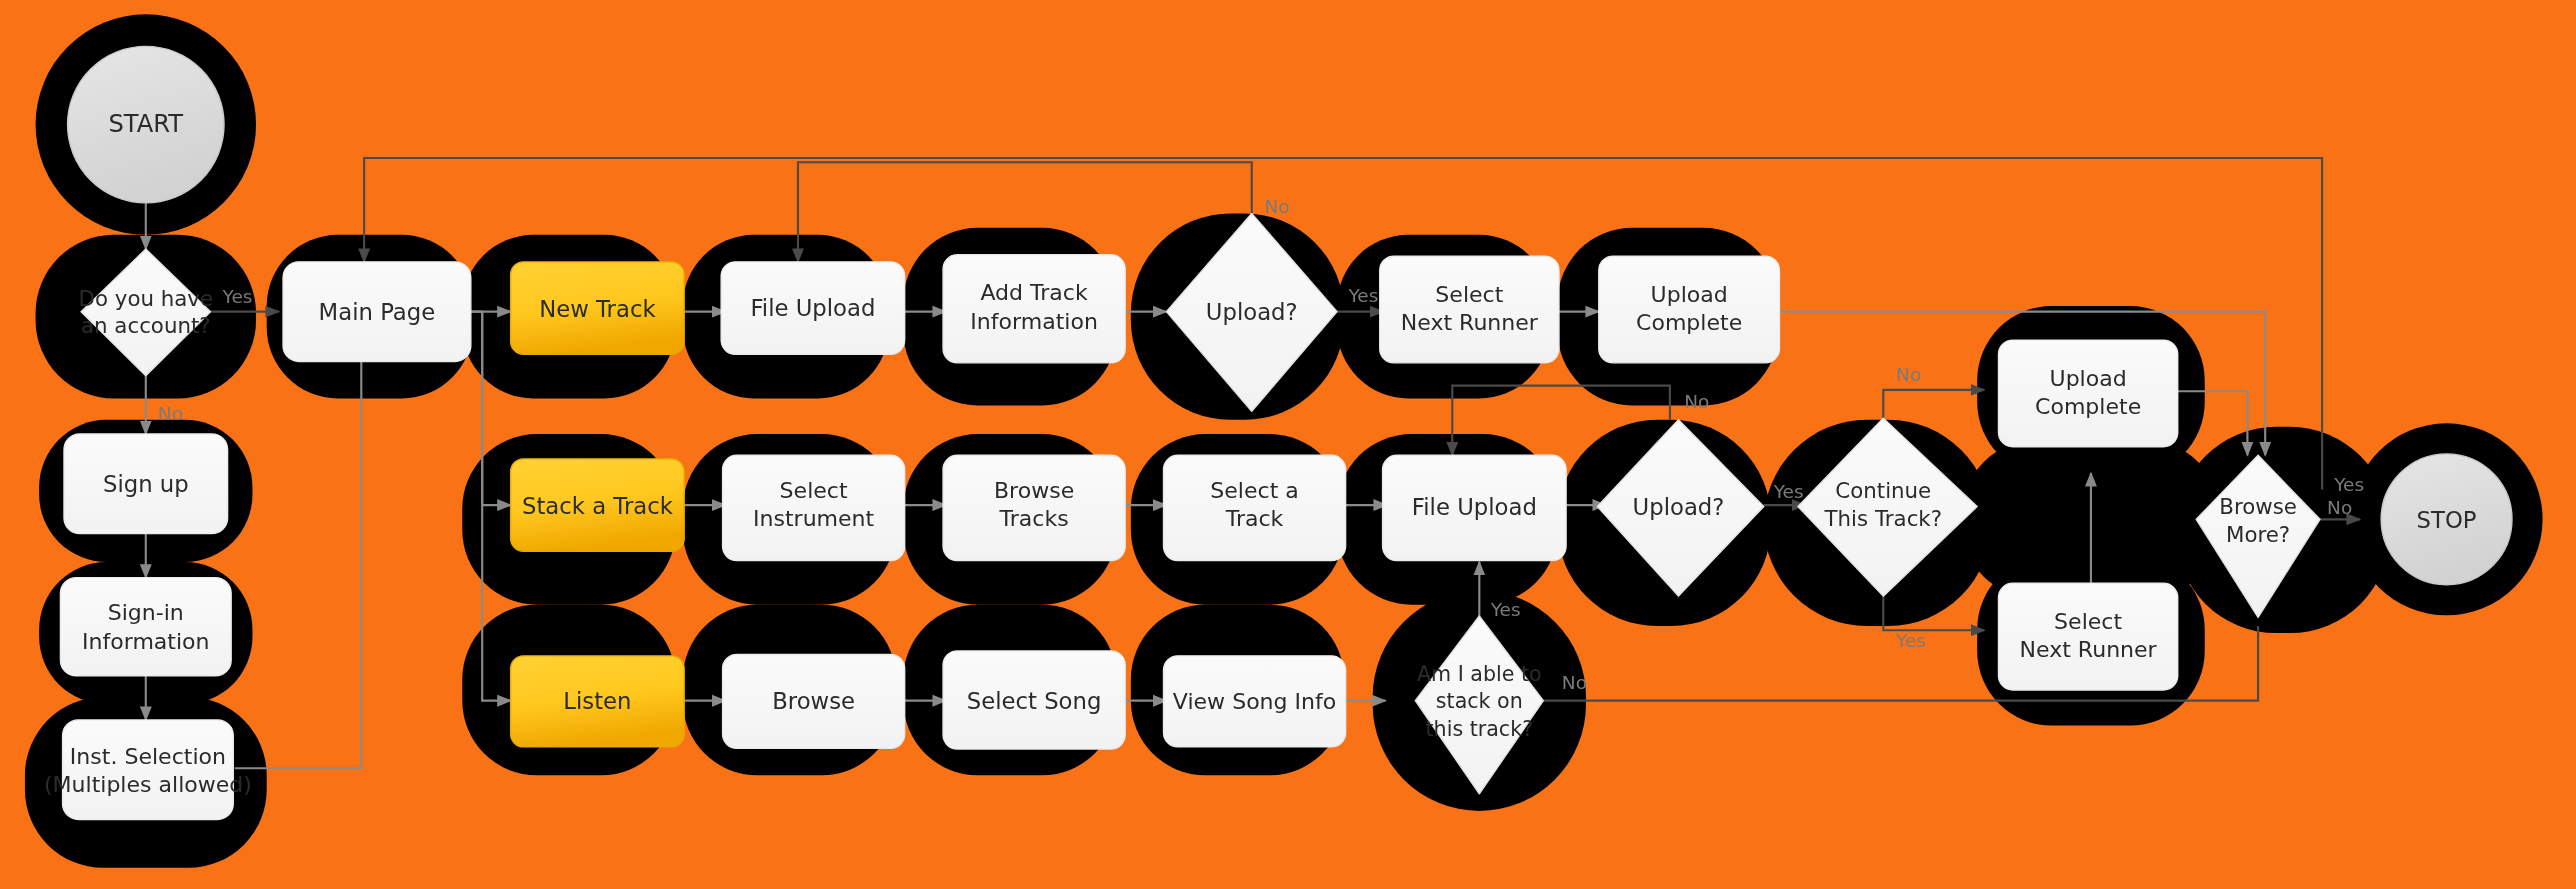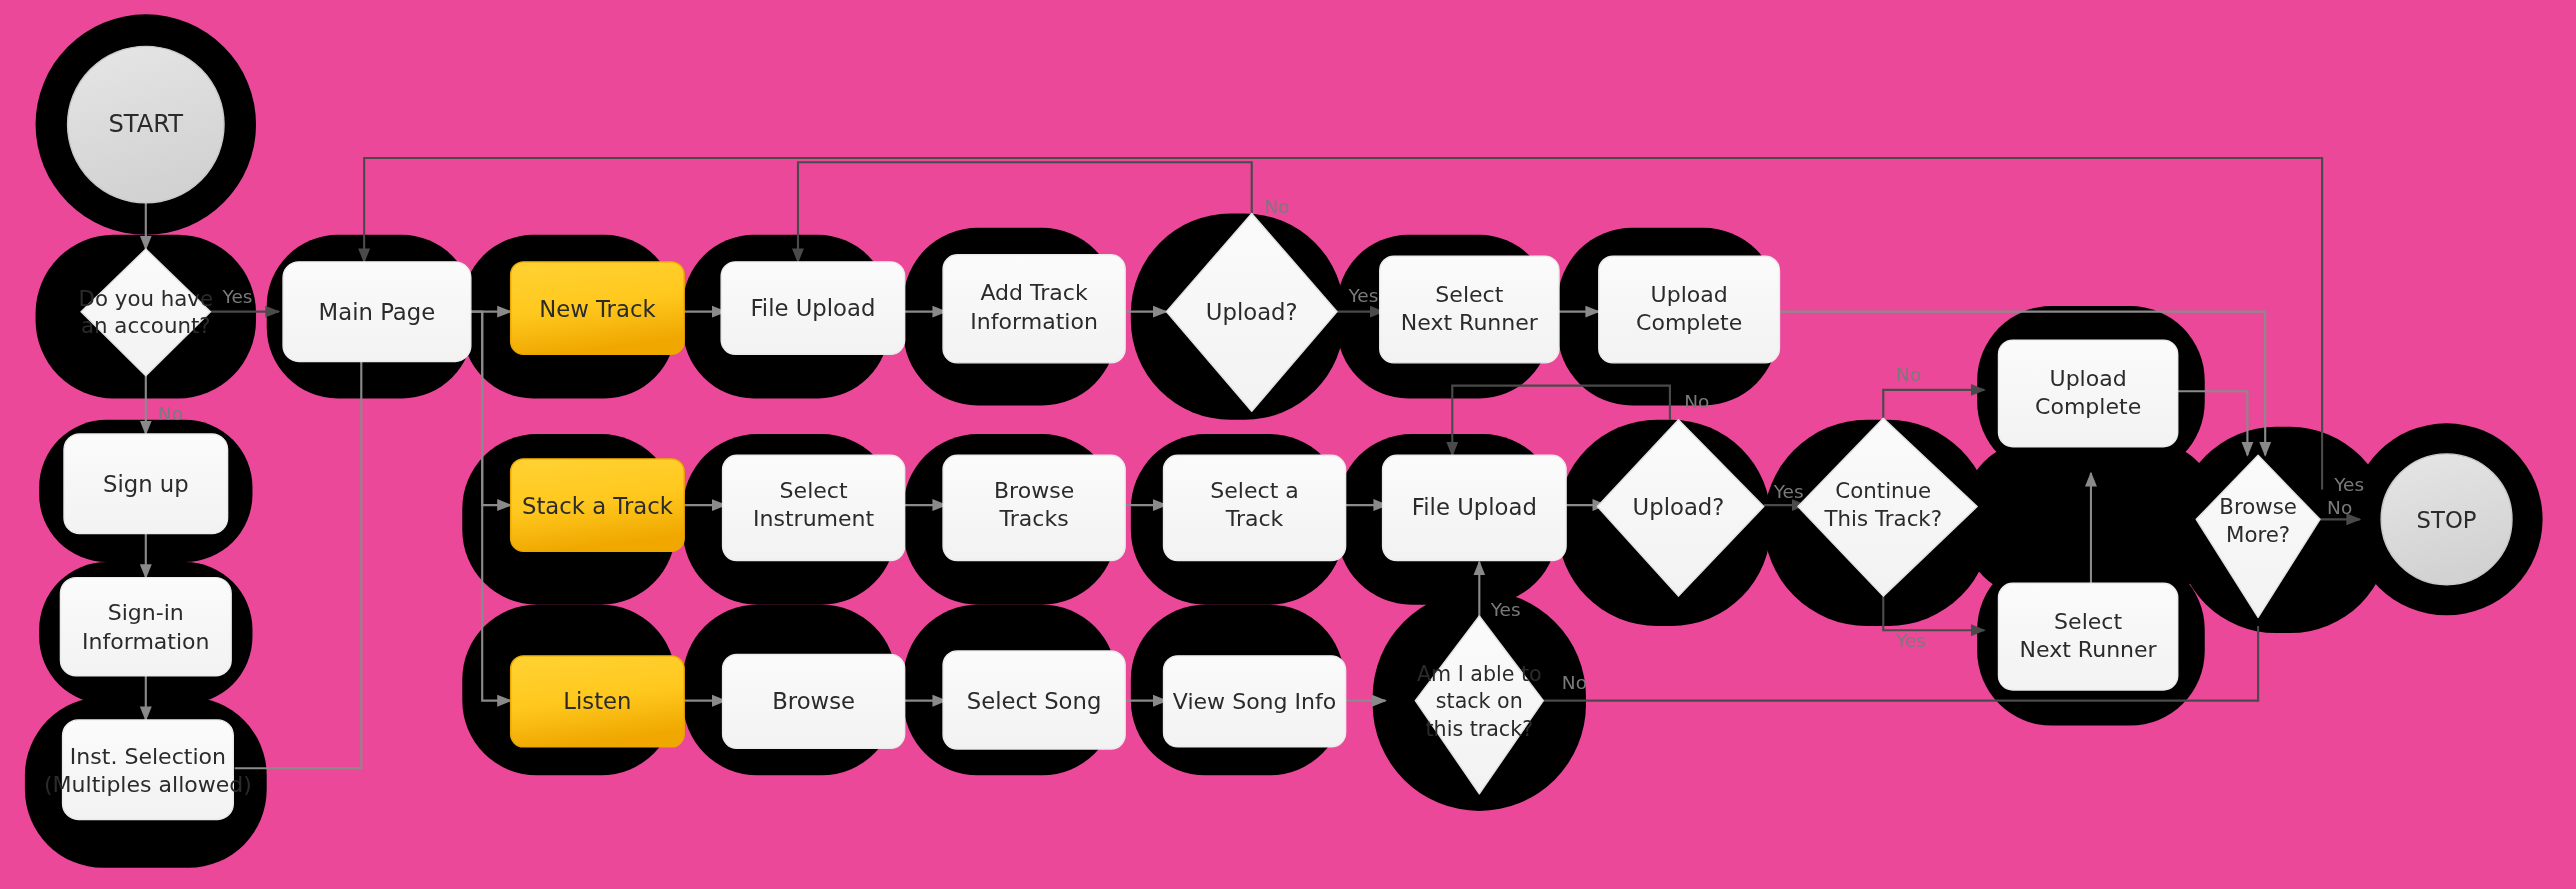--- a/index.html
+++ b/index.html
@@ -1,18 +1,18 @@
 <!DOCTYPE html>
 <html style="font-size:11.4px"><head>
 <meta charset="utf-8">
 <style>
   html,body{margin:0;padding:0;background:#ffffff;}
   body{width:2576px;height:890px;overflow:hidden;
        font-family:"DejaVu Sans","Liberation Sans",sans-serif;}
-  #stage{position:relative;width:2576px;height:890px;background:#ec4899;}
+  #stage{position:relative;width:2576px;height:890px;background:#f97316;}
   svg#canvas{position:absolute;left:0;top:0;width:2576px;height:890px;}
   .nodeText{font-family:"DejaVu Sans","Liberation Sans",sans-serif;fill:#2b2b2b;}
   .edgeLabel{font-family:"DejaVu Sans","Liberation Sans",sans-serif;fill:#7a7a7a;font-size:26px;}
   .edgeLine{stroke:#4a4a4a;stroke-width:3;fill:none;}
   .edgeLineLight{stroke:#8a8a8a;stroke-width:3;fill:none;}
 </style>
 </head>
 <body>
 
 <div id="stage">

